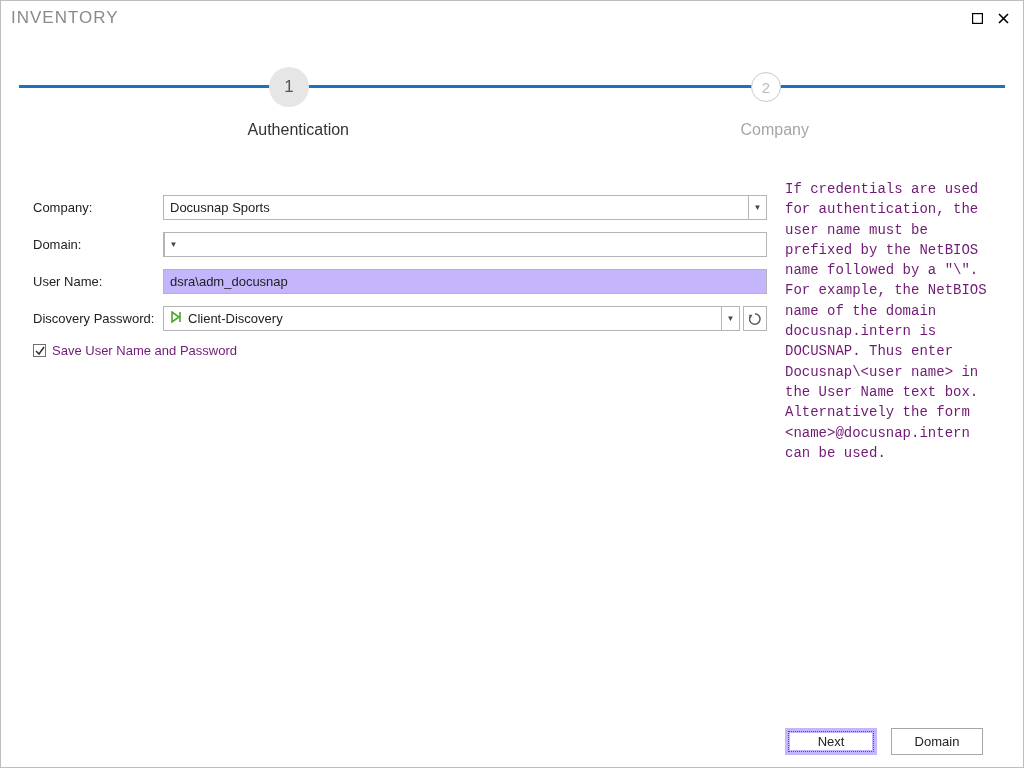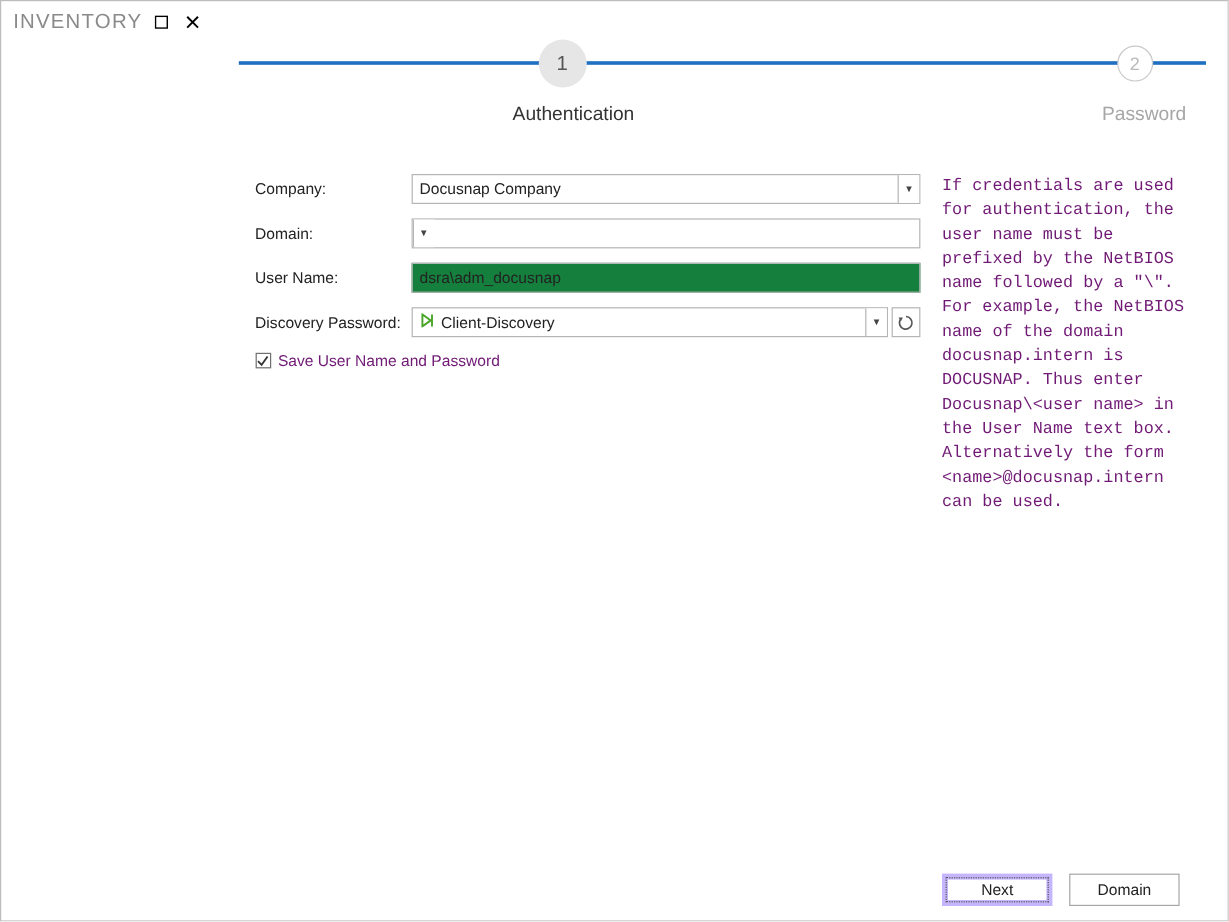--- a/index.html
+++ b/index.html
@@ -10,21 +10,21 @@
     font-size: 13px;
     color: #333;
     background: #fff;
     overflow: hidden;
   }
   .window {
     width: 1024px; height: 768px;
     border: 1px solid #bdbdbd;
     position: relative;
     display: flex;
-    flex-direction: row;
+    flex-direction: column;
   }
   
   .titlebar {
     height: 34px;
     display: flex;
     align-items: center;
     padding: 0 10px;
     color: #8a8a8a;
     font-size: 17px;
     letter-spacing: 1px;
@@ -95,20 +95,21 @@
 
   
   .content {
     display: flex;
     flex: 1;
     margin-top: 28px;
   }
   .formcol {
     flex: 1;
     padding-left: 14px;
+    margin-top: 16px;
   }
   .helpcol {
     width: 238px;
     padding-left: 18px;
     padding-right: 6px;
     font-size: 14px;
     line-height: 1.45;
     color: #701a75;
     font-family: Liberation Mono, monospace;
   }
@@ -128,21 +129,21 @@
     align-items: stretch;
   }
   .txtinput {
     flex: 1;
     height: 25px;
     border: 1px solid #b5b5b5;
     padding: 0 6px;
     font-size: 13px;
     font-family: inherit;
     color: #222;
-    background: #15803d;
+    background: #c4b5fd;
     outline: none;
   }
   .combo {
     flex: 1;
     display: flex;
     align-items: stretch;
     border: 1px solid #b5b5b5;
     height: 25px;
     background: #fff;
   }
@@ -246,33 +247,33 @@
       <div class="stepline"></div>
       <div class="stepcircle s1">
         <span>1</span>
       </div>
       <div class="stepcircle s2">
         <span>2</span>
       </div>
     </div>
     <div class="steplabels">
       <div class="steplabel l1">Authentication</div>
-      <div class="steplabel l2">Password</div>
+      <div class="steplabel l2">Company</div>
     </div>
 
     <div class="content">
 
       <div class="formcol">
 
         <div class="formrow">
           <div class="lbl">Company:</div>
           <div class="fieldwrap">
             <div class="combo">
               <div class="combo-text">
-                  <span>Docusnap Company</span>
+                  <span>Docusnap Sports</span>
                 </div>
               <div class="drop">▼</div>
             </div>
           </div>
         </div>
 
         <div class="formrow">
           <div class="lbl">Domain:</div>
           <div class="fieldwrap">
             <div class="combo">

